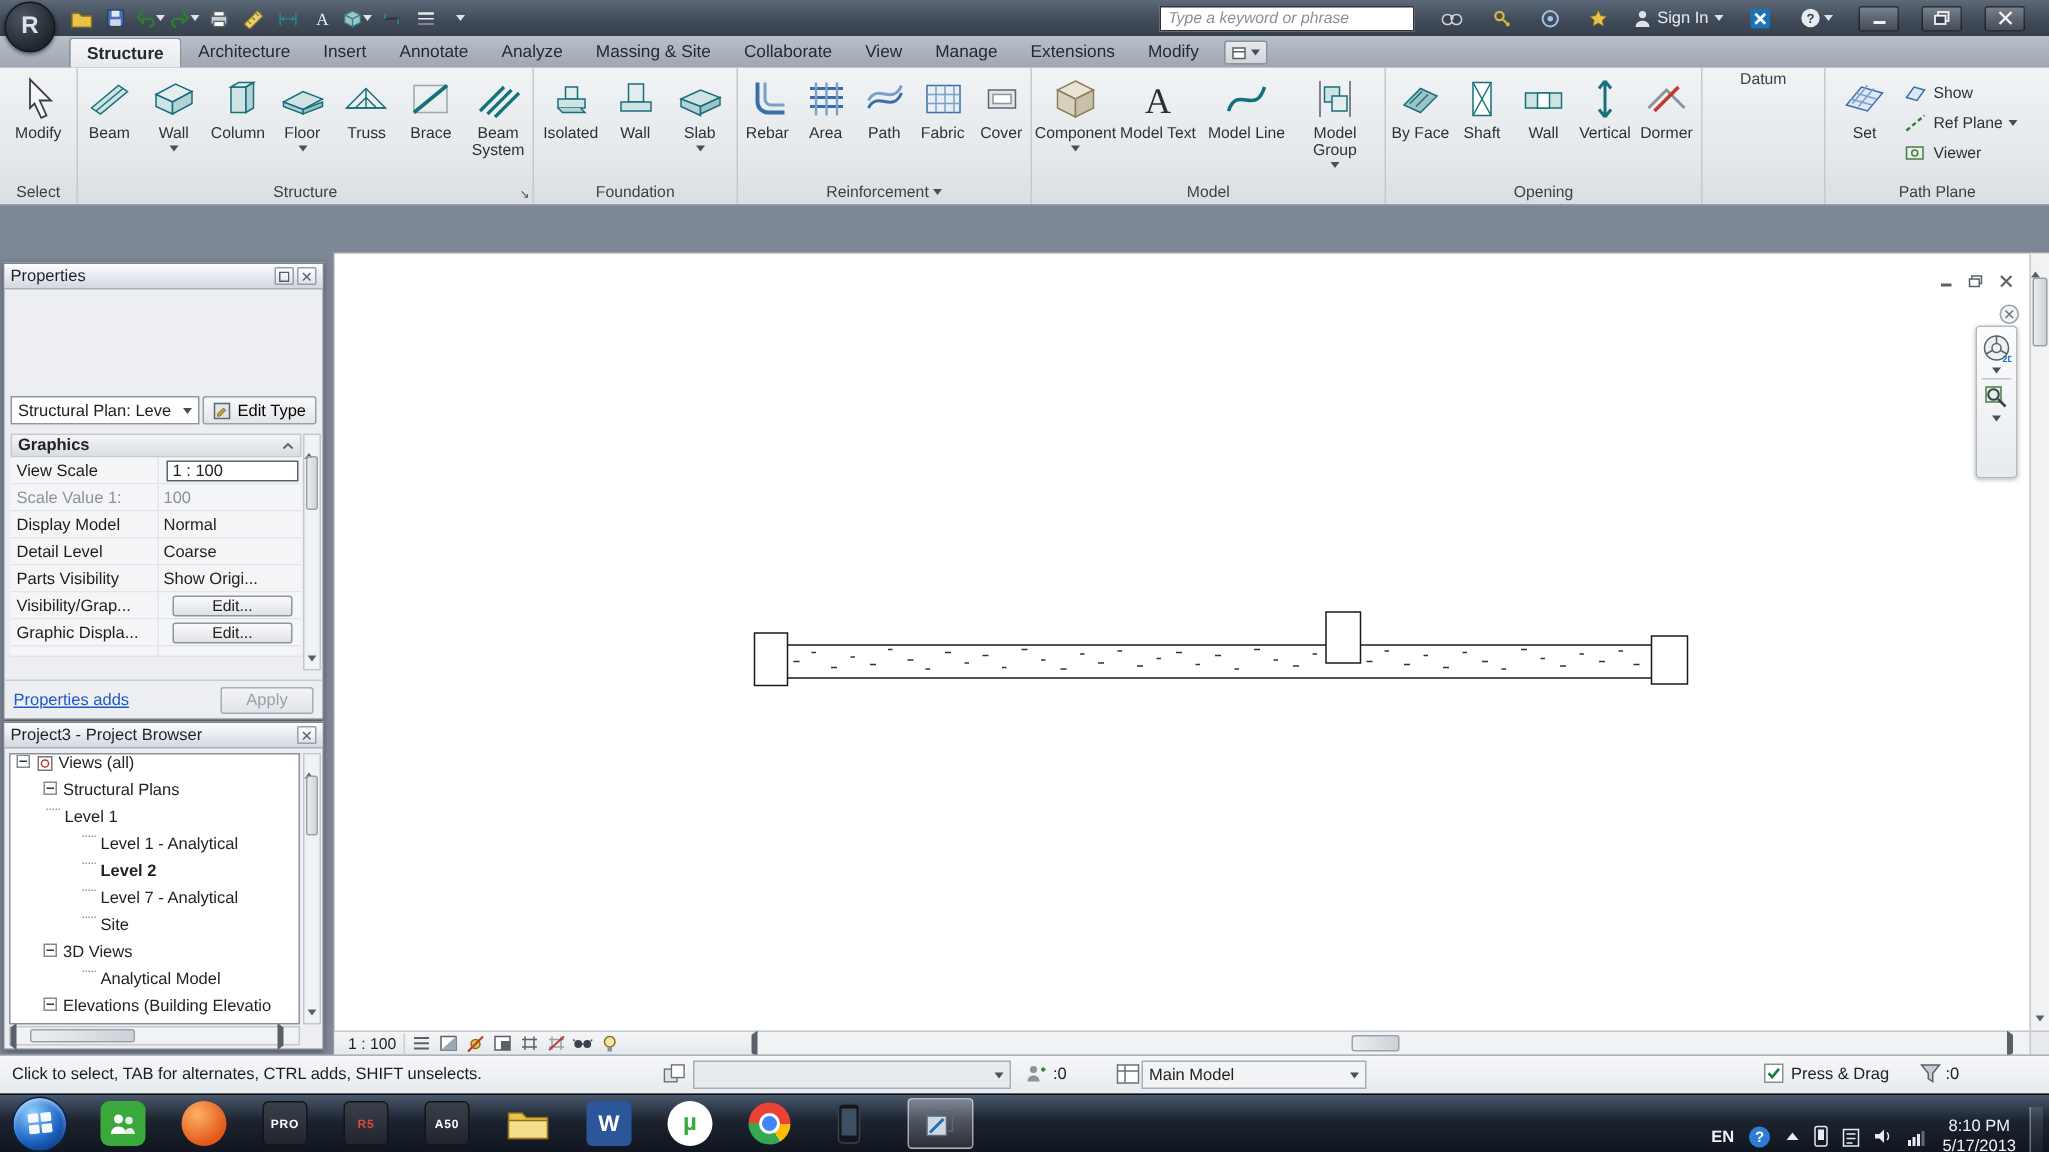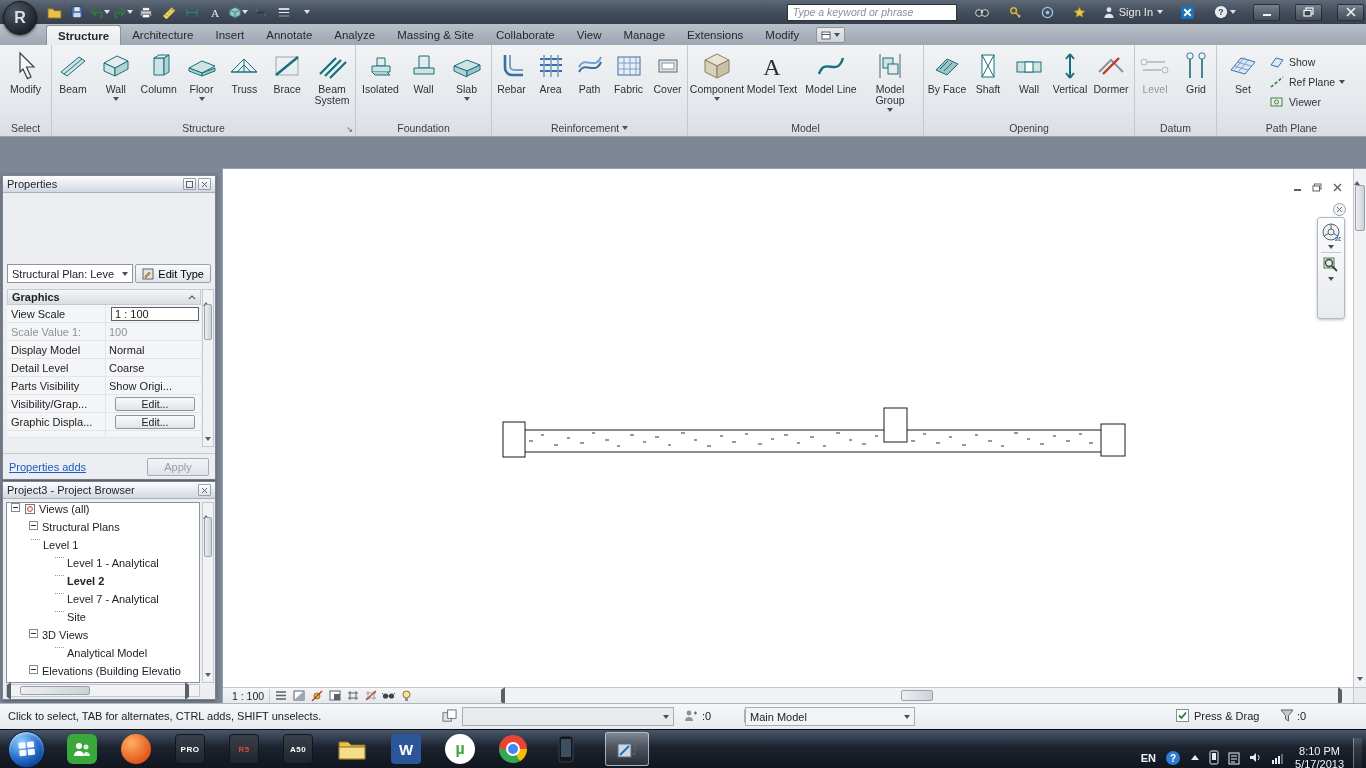--- a/index.html
+++ b/index.html
@@ -7,21 +7,21 @@
 svg{display:block}
 .abs{position:absolute}
 .caret{width:0;height:0;border-left:3.5px solid transparent;border-right:3.5px solid transparent;border-top:4px solid #4a4f55;flex:none}
 .caret.lt{border-top-color:#dfe3e8}
 
 #titlebar{position:absolute;left:0;top:0;width:1366px;height:24px;background:linear-gradient(#5d6978,#414b59 55%,#37404d);display:flex;align-items:center;color:#e8ebef}
 #appbtn{position:absolute;left:3px;top:1px;width:34px;height:34px;border-radius:50%;background:radial-gradient(circle at 35% 30%,#4d5663,#20252c 72%);border:1px solid #14181e;z-index:60;display:flex;align-items:center;justify-content:center;color:#dde2e8;font-weight:bold;font-size:16px;box-shadow:0 1px 3px rgba(0,0,0,.6)}
 .qat{display:flex;align-items:center;gap:3px;margin-left:44px}
 .qbtn{width:20px;height:18px;display:flex;align-items:center;justify-content:center;border-radius:2px}
 #wtitle{position:absolute;left:300px;width:660px;text-align:center;font-size:11.5px;color:#f2f4f7;pointer-events:none;text-shadow:0 1px 1px rgba(0,0,0,.5)}
-#tbright{position:absolute;right:0;top:0;height:24px;display:flex;align-items:center;gap:15px;padding-right:2px}
+#tbright{position:absolute;right:0;top:0;height:24px;display:flex;align-items:center;gap:15px;padding-right:16px}
 #searchbox{width:170px;height:17px;border:1px solid #2d333c;background:#fff;font:italic 10.5px "Liberation Sans",sans-serif;color:#333;padding:0 5px}
 #searchbox::placeholder{color:#8a8f96;font-style:italic}
 .ibtn{display:flex;align-items:center;gap:2px;height:18px;padding:0 2px;border-radius:2px}
 #signin{display:flex;align-items:center;gap:4px;font-size:11px;color:#e8ebef}
 .winbtn{width:27px;height:17px;display:flex;align-items:center;justify-content:center;background:linear-gradient(rgba(255,255,255,.22),rgba(255,255,255,.06));border:1px solid rgba(0,0,0,.55);border-radius:2px}
 
 #tabstrip{position:absolute;left:0;top:24px;width:1366px;height:21px;background:linear-gradient(#b9c0c9,#9da6b1);display:flex;align-items:flex-end;padding-left:46px}
 .tab{height:20px;padding:0 11px;display:flex;align-items:center;font-size:11.5px;color:#252a30;border-radius:3px 3px 0 0}
 .tab.active{background:linear-gradient(#f4f6f8,#e7eaee);border:1px solid #8a929c;border-bottom:none;font-weight:bold}
 #tabextra{margin-left:6px;height:16px;display:flex;align-items:center;gap:3px;padding:0 4px;background:linear-gradient(#e7eaee,#cfd4da);border:1px solid #8a929c;border-radius:2px;margin-bottom:2px}
@@ -547,42 +547,20 @@
           </span>
           <span class="rlabel">Dormer</span>
         </div>
     </div>
     <div class="plabel">
         <span>Opening</span>
       </div>
   </div>
 
   <div class="panel" style="width:82px">
-    <div class="pbody">
-      <div class="rbtn disabled">
-          <span class="ricon">
-            <svg viewBox="0 0 32 32">
-              <path d="M8 12h18M4 20h18" stroke="#6a7076" stroke-width="1.6"></path>
-              <circle cx="5" cy="12" r="3" fill="none" stroke="#6a7076"></circle>
-              <circle cx="26" cy="20" r="3" fill="none" stroke="#6a7076"></circle>
-            </svg>
-          </span>
-          <span class="rlabel">Level</span>
-        </div>
-      <div class="rbtn">
-          <span class="ricon">
-            <svg viewBox="0 0 32 32">
-              <path d="M10 9v19M22 9v19" stroke="#16707a" stroke-width="1.6"></path>
-              <circle cx="10" cy="6" r="3.2" fill="none" stroke="#3a6ea5"></circle>
-              <circle cx="22" cy="6" r="3.2" fill="none" stroke="#3a6ea5"></circle>
-            </svg>
-          </span>
-          <span class="rlabel">Grid</span>
-        </div>
-    </div>
     <div class="plabel">
         <span>Datum</span>
       </div>
   </div>
 
   <div class="panel" style="width:149px;border-right:none">
     <div class="pbody" style="justify-content:flex-start;padding-left:4px">
       <div class="rbtn" style="width:44px">
           <span class="ricon">
             <svg viewBox="0 0 32 32">
@@ -925,21 +903,21 @@
         <rect x="1" y="2" width="14" height="12" fill="#fff" stroke="#6a7076"></rect>
         <path d="M1 6h14M6 2v12" stroke="#6a7076"></path>
       </svg>
     </span>
   <span class="abs" style="left:768px;top:4px">
       <svg width="16" height="16" viewBox="0 0 16 16">
         <rect x="2" y="2" width="12" height="12" fill="#c8ccd2" stroke="#6a7076"></rect>
         <rect x="5" y="5" width="6" height="6" fill="#fff" stroke="#6a7076"></rect>
       </svg>
     </span>
-  <span class="scombo" style="left:745px;top:3px;width:170px;background:#f2f3f5">
+  <span class="scombo" style="left:761px;top:3px;width:150px;background:#f2f3f5">
       <span>Main Model</span>
       <span class="caret"></span>
     </span>
   <span class="chk" style="left:1176px;top:5px">
       <svg width="11" height="11" viewBox="0 0 11 11">
         <path d="M2 5.5 4.5 8 9 2.5" fill="none" stroke="#1f7a3c" stroke-width="1.8"></path>
       </svg>
     </span>
   <span class="abs" style="left:1194px;top:6px">Press &amp; Drag</span>
   <span class="abs" style="left:1280px;top:5px">

